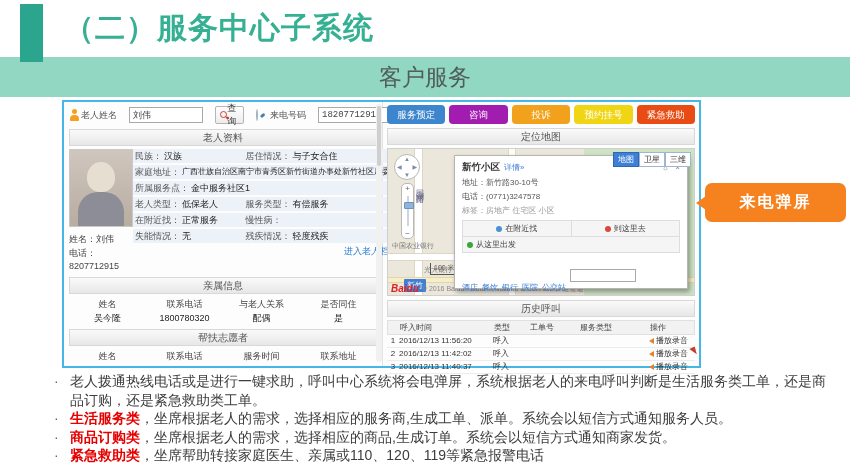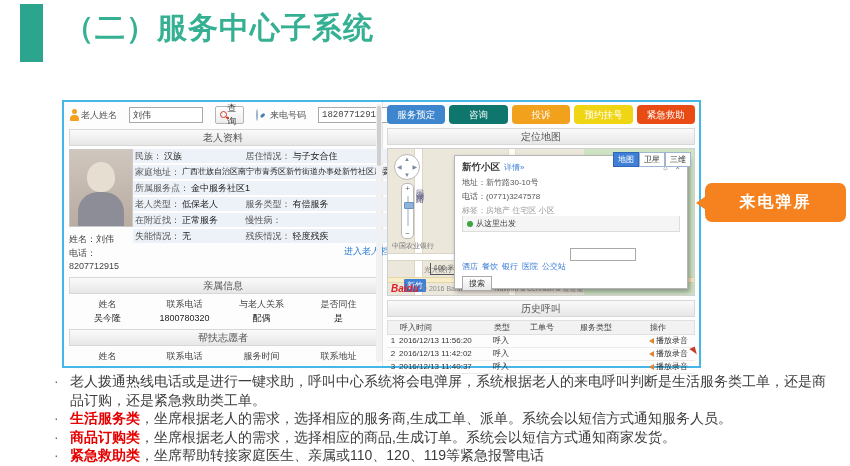--- a/index.html
+++ b/index.html
@@ -121,20 +121,23 @@
   .b-marker{width:16px;color:#666;flex:none;}
   .b-lead{color:#e60000;font-weight:bold;}
 </style>
 </head>
 <body>
 
 <div class="slide">
 
   <div class="accent-bar"></div>
   <div class="slide-title">（二）服务中心子系统</div>
+  <div class="banner">
+    <div class="banner-text">客户服务</div>
+  </div>
 
   <div class="app">
 
     <div class="lpanel">
       <div class="search-row">
         <span class="person-ico"></span>
         <span class="lbl">老人姓名</span>
         <input class="tinput" style="width: 66px;" value="刘伟">
         <span class="btn-query">
           <span class="mag"></span>
@@ -235,21 +238,21 @@
           <div>联系地址</div>
         </div>
       </div>
 
       <div class="lscroll"></div>
     </div>
 
     <div class="rpanel">
       <div class="act-row">
         <div class="act-btn" style="background: rgb(61, 133, 204);">服务预定</div>
-        <div class="act-btn" style="background: #0f766e;">咨询</div>
+        <div class="act-btn" style="background: #a21caf;">咨询</div>
         <div class="act-btn" style="background: rgb(242, 161, 29);">投诉</div>
         <div class="act-btn" style="background: rgb(240, 213, 21);">预约挂号</div>
         <div class="act-btn" style="background: rgb(232, 76, 20);">紧急救助</div>
       </div>
 
       <div class="sec-hdr">定位地图</div>
 
       <div class="map">
         <div class="park"></div>
         <div class="park-blob"></div>
@@ -295,20 +298,30 @@
             <span class="iw-title">新竹小区</span>
             <span class="iw-link">详情»</span>
             <span class="iw-tools">
               <span>☼</span>
               <span>×</span>
             </span>
           </div>
           <div class="iw-line">地址：新竹路30-10号</div>
           <div class="iw-line">电话：(0771)3247578</div>
           <div class="iw-line iw-tags">标签：房地产 住宅区 小区</div>
+          <div class="iw-tabs">
+            <span class="iw-tab">
+                <span class="dot dot-blue"></span>
+                <span>在附近找</span>
+              </span>
+            <span class="iw-tab">
+                <span class="dot dot-red"></span>
+                <span>到这里去</span>
+              </span>
+          </div>
           <div class="iw-from">
               <span class="dot dot-green"></span>
               <span>从这里出发</span>
             </div>
           <div class="iw-poi">
             <span class="poi-link">酒店</span>
             <span class="poi-link">餐饮</span>
             <span class="poi-link">银行</span>
             <span class="poi-link">医院</span>
             <span class="poi-link">公交站</span>

